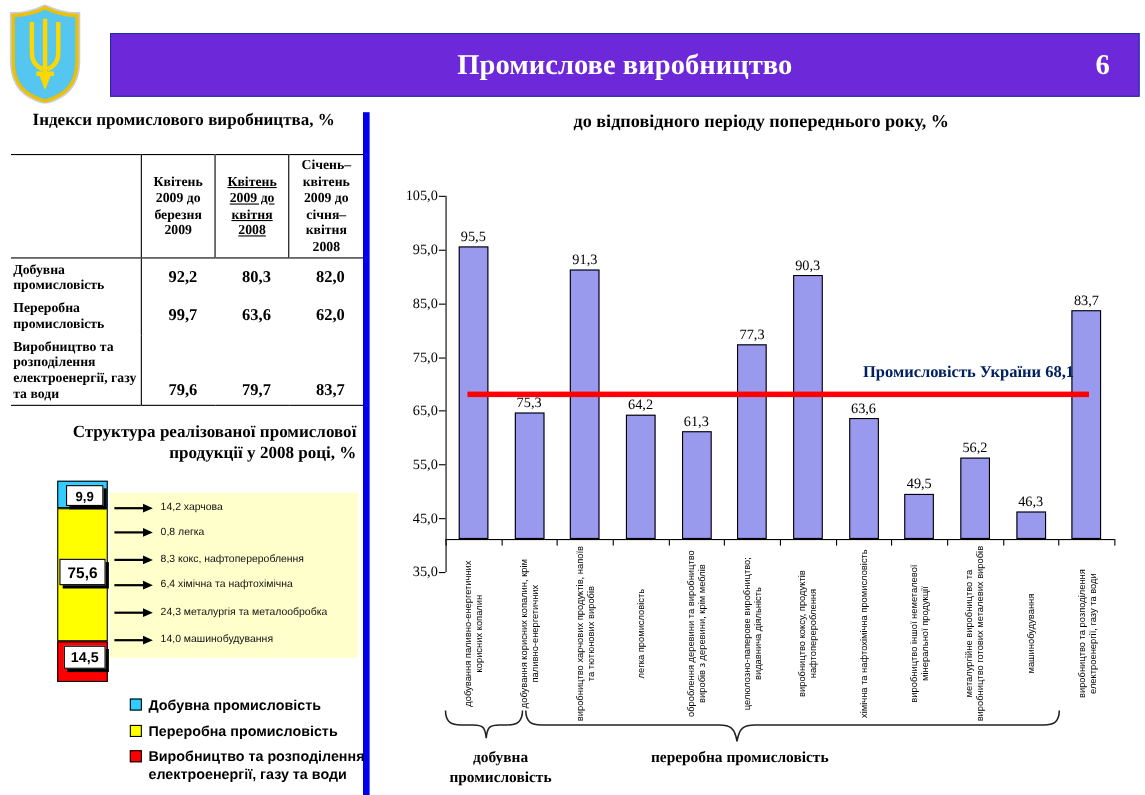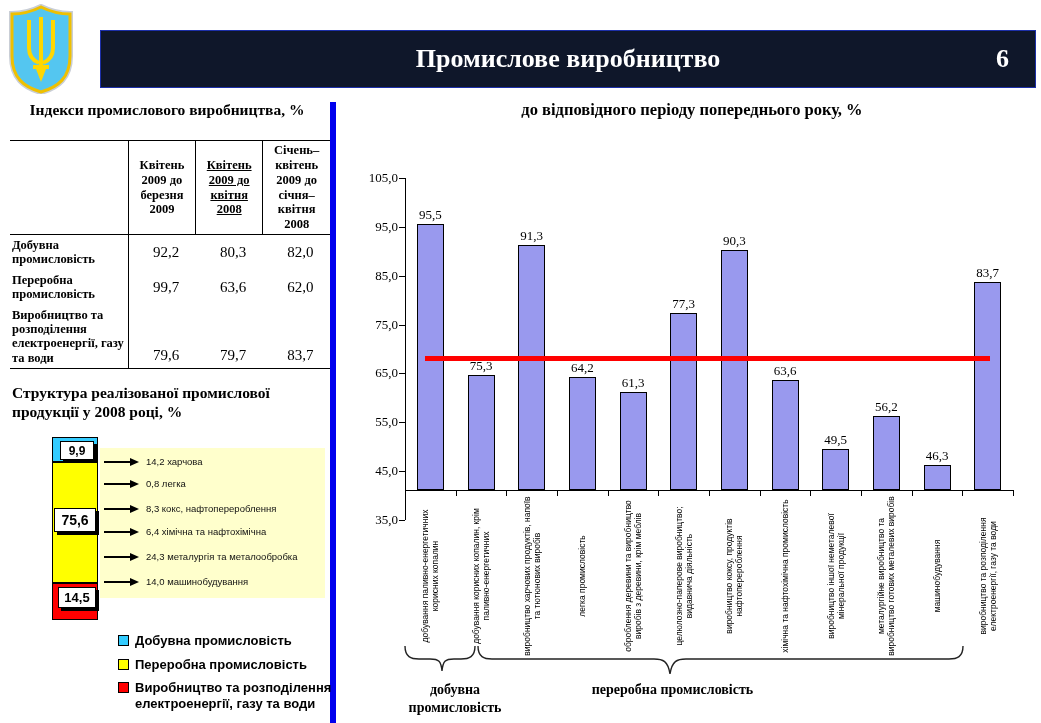--- a/index.html
+++ b/index.html
@@ -3,42 +3,42 @@
 <meta charset="utf-8">
 <style>
   * { margin:0; padding:0; box-sizing:border-box; }
   body { background:#ffffff; }
   #page { position:relative; width:1041px; height:723px; background:#ffffff; overflow:hidden;
           font-family:"Liberation Sans", sans-serif; }
   .abs { position:absolute; }
   .serif { font-family:"Liberation Serif","DejaVu Serif",serif; }
 
   
-  #banner { left:100px; top:30px; width:936px; height:58px; background:#0f172a;
+  #banner { left:100px; top:30px; width:936px; height:58px; background:#6d28d9;
             border:1px solid #1C2FA8; display:flex; align-items:center; justify-content:center; }
   #banner-title { color:#ffffff; font-weight:bold; font-size:26px; }
   #banner-num { position:absolute; right:26px; top:0; height:100%; display:flex; align-items:center;
                 color:#ffffff; font-weight:bold; font-size:26px; }
 
   
   #left-title1 { left:8px; top:101px; width:318px; text-align:center; font-weight:bold;
                  font-size:15.5px; line-height:1.15; color:#000; }
   #idx-table { position:absolute; left:10px; top:140px; width:320px; border-collapse:collapse;
                table-layout:fixed; border-top:1.5px solid #000; border-bottom:1.5px solid #000;
                font-family:"Liberation Serif","DejaVu Serif",serif; }
   #idx-table thead td { height:94px; vertical-align:middle; text-align:center; font-weight:bold;
                font-size:12.5px; line-height:1.18; border-bottom:1.5px solid #000; padding:2px; }
   #idx-table thead td + td { border-left:1px solid #000; }
   #idx-table tbody td { vertical-align:middle; padding:3px 2px; }
   #idx-table tbody td.lbl { font-weight:bold; font-size:12.5px; line-height:1.15;
                border-right:1px solid #000; }
-  #idx-table tbody td.val { font-weight:normal; font-size:15px; text-align:center;padding-left:10px; }
+  #idx-table tbody td.val { font-weight:bold; font-size:15px; text-align:center;padding-left:10px; }
   #idx-table tbody tr:last-child td.val { vertical-align:bottom; padding-bottom:4px; }
 
-  #left-title2 { left:12px; top:384px; width:312px; text-align:left; font-weight:bold;
+  #left-title2 { left:12px; top:384px; width:312px; text-align:right; font-weight:bold;
                  font-size:15.5px; line-height:1.2; color:#000; }
   #struct-panel { left:100px; top:448px; width:225px; height:150px; background:#FFFFCC; }
 
   #divider { left:330px; top:102px; width:6px; height:621px; background:#0000EE; }
 
   
   #chart-title { left:352px; top:99px; width:680px; text-align:center; color:#000; }
   #chart-title .tl { font-weight:bold; font-size:16.5px; line-height:1.32;
                      font-family:"Liberation Serif","DejaVu Serif",serif; }
   #chart-title .sub { font-size:13.5px; margin-top:2px;
@@ -238,13 +238,14 @@
     <div style="position: absolute; left: 907px; top: 447.8px; width: 60px; text-align: center; font: 13px &quot;Liberation Serif&quot;, &quot;DejaVu Serif&quot;, serif; color: rgb(0, 0, 0); z-index: 2;">46,3</div>
     <div style="position: absolute; left: 911.7px; top: 496px; width: 50.7px; height: 160px;">
       <div style="position: absolute; left: 50%; top: 50%; width: 160px; height: 44px; transform: translate(-50%, -50%) rotate(-90deg); display: flex; align-items: center; justify-content: center; text-align: center; font: 8.5px / 1.18 &quot;Liberation Sans&quot;, sans-serif; color: rgb(0, 0, 0);">машинобудування</div>
     </div>
     <div style="position: absolute; left: 974.2px; top: 282.1px; width: 27px; height: 207.9px; background: rgb(153, 153, 238); border: 1px solid rgb(0, 0, 0); z-index: 1;"></div>
     <div style="position: absolute; left: 957.7px; top: 265.1px; width: 60px; text-align: center; font: 13px &quot;Liberation Serif&quot;, &quot;DejaVu Serif&quot;, serif; color: rgb(0, 0, 0); z-index: 2;">83,7</div>
     <div style="position: absolute; left: 962.3px; top: 496px; width: 50.7px; height: 160px;">
       <div style="position: absolute; left: 50%; top: 50%; width: 160px; height: 44px; transform: translate(-50%, -50%) rotate(-90deg); display: flex; align-items: center; justify-content: center; text-align: center; font: 8.5px / 1.18 &quot;Liberation Sans&quot;, sans-serif; color: rgb(0, 0, 0);">виробництво та розподілення електроенергії, газу та води</div>
     </div>
     <div style="position: absolute; left: 425px; top: 355.8px; width: 565px; height: 5px; background: rgb(255, 0, 0); z-index: 3;"></div>
+    <div style="position: absolute; left: 768px; top: 331.3px; width: 225px; text-align: center; font: bold 15px &quot;Liberation Serif&quot;, &quot;DejaVu Serif&quot;, serif; color: rgb(0, 32, 96); z-index: 4;">Промисловість України  68,1</div>
   </div>
 
 </body></html>

